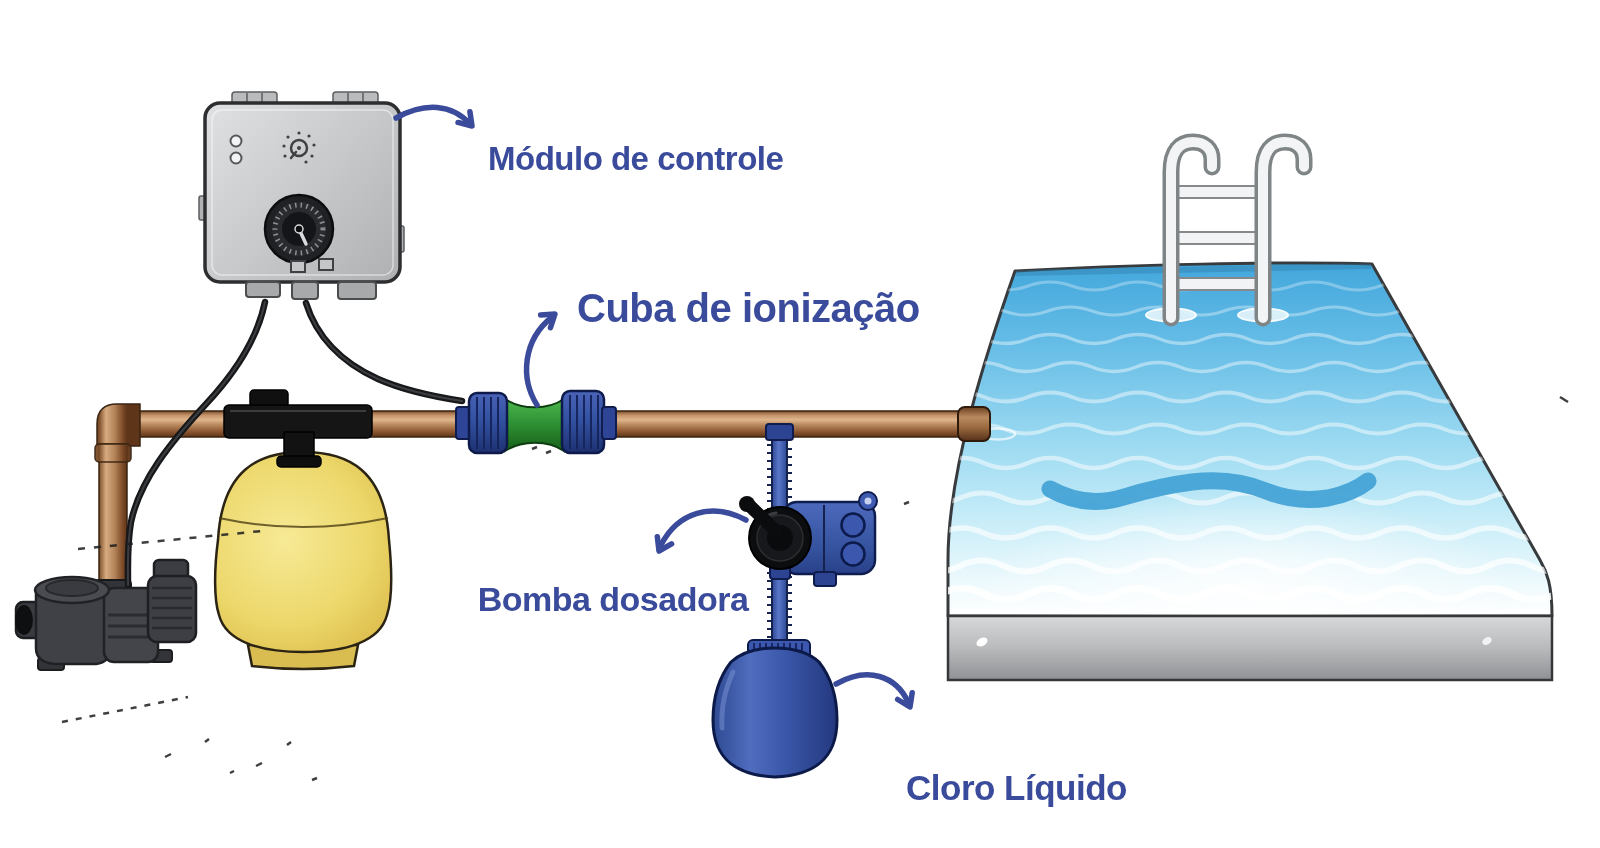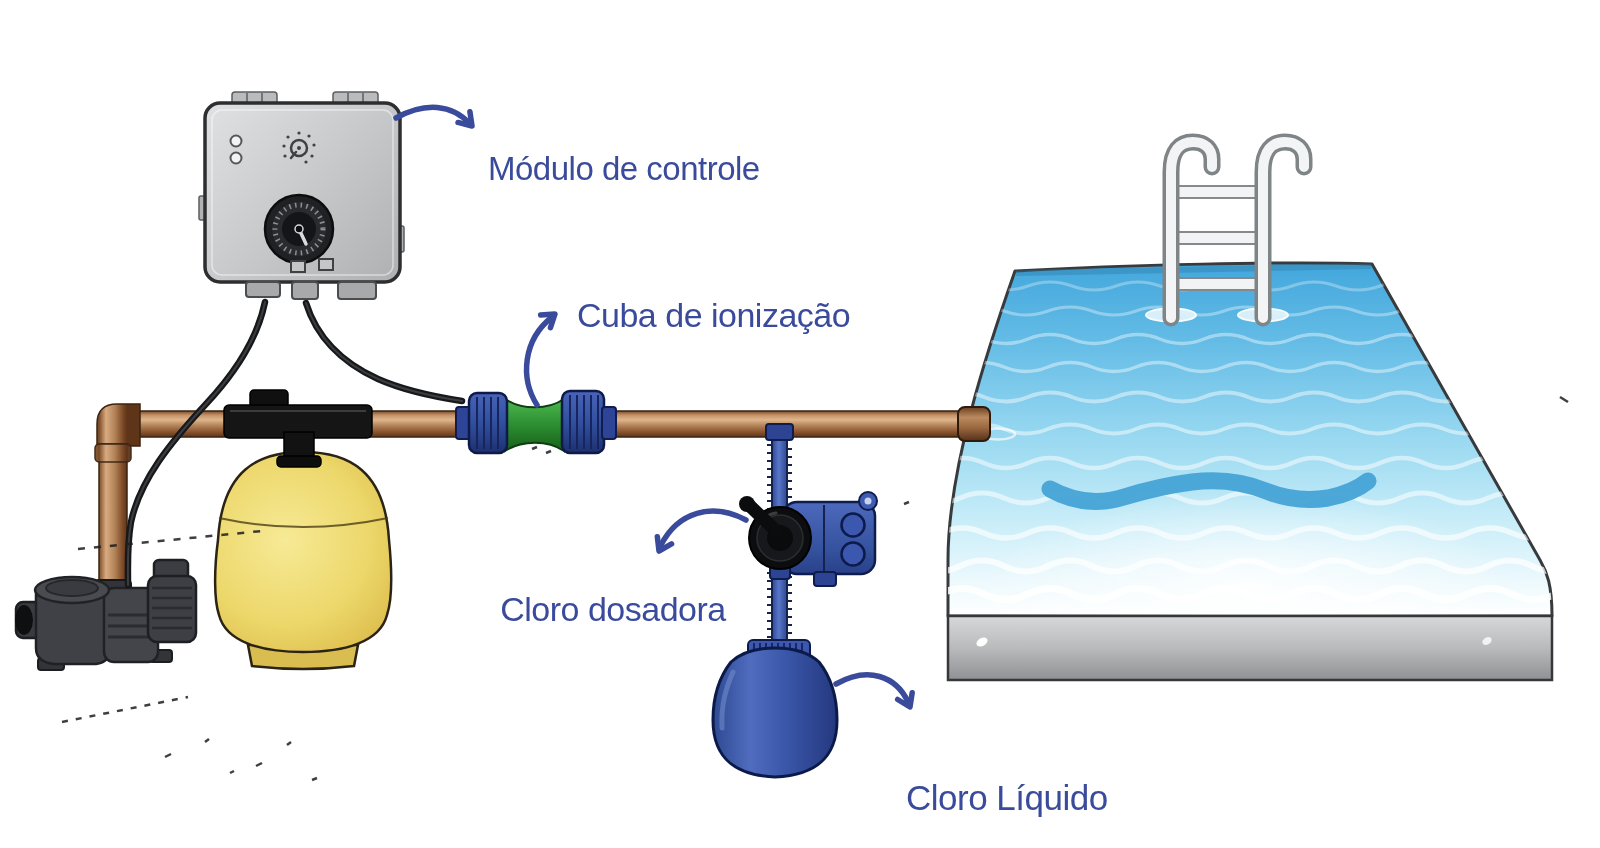--- a/index.html
+++ b/index.html
@@ -1,25 +1,25 @@
 <!DOCTYPE html>
 <html style="--label-blue: #3a4b9c; --pipe-copper: #b5835f; --water-blue: #6fc3e8; --pool-base-gray: #aeb0b2; --tank-yellow: #e9cf5f; --device-blue: #3c57ab; --ionizer-green: #2f9235; --module-gray: #c9cbcd; --cable-black: #1a1b1d;"><head>
 <meta charset="utf-8">
 <style>
   html,body{margin:0;padding:0;background:#fff;}
   .stage{
     position:relative;width:1600px;height:848px;background:#fff;overflow:hidden;
     font-family:"Liberation Sans","DejaVu Sans",sans-serif;
   }
   .label{
-    position:absolute;font-weight:400;color:var(--label-blue,#3a4b9c);
-    letter-spacing:-0.5px;white-space:nowrap;margin-top:10px;
+    position:absolute;font-weight:700;color:var(--label-blue,#3a4b9c);
+    letter-spacing:-0.5px;white-space:nowrap;
   }
   .label-module{left:488px;top:140px;font-size:33px;}
-  .label-cuba{left:577px;top:286px;font-size:34px;}
+  .label-cuba{left:577px;top:286px;font-size:40px;}
   .label-bomba{left:448px;top:577px;width:330px;text-align:center;font-size:34px;line-height:45px;white-space:normal;}
   .label-cloro{left:906px;top:768px;font-size:35px;}
   .arrow{stroke:var(--label-blue,#3a4b9c);fill:none;stroke-width:5.5;stroke-linecap:round;stroke-linejoin:round;}
   .arrowhead{stroke:var(--label-blue,#3a4b9c);fill:none;stroke-width:5.5;stroke-linecap:round;stroke-linejoin:round;}
   svg{position:absolute;left:0;top:0;}
 </style>
 </head>
 <body>
 
 <div class="stage">
@@ -336,17 +336,17 @@
     <path class="arrow" d="M 836,684 C 868,666 896,676 908,702"></path>
     <g transform="translate(910,707) rotate(65)">
           <path class="arrowhead" d="M -12,-8 L 0,0 L -12,8"></path>
         </g>
   </g>
 </svg>
 
 <div class="label label-module">Módulo de controle</div>
 <div class="label label-cuba">Cuba de ionização</div>
 <div class="label label-bomba">
-  <div>Cloro dosadora</div>
+  <div>Bomba dosadora</div>
 </div>
 <div class="label label-cloro">Cloro Líquido</div>
 
 </div>
 
 </body></html>

